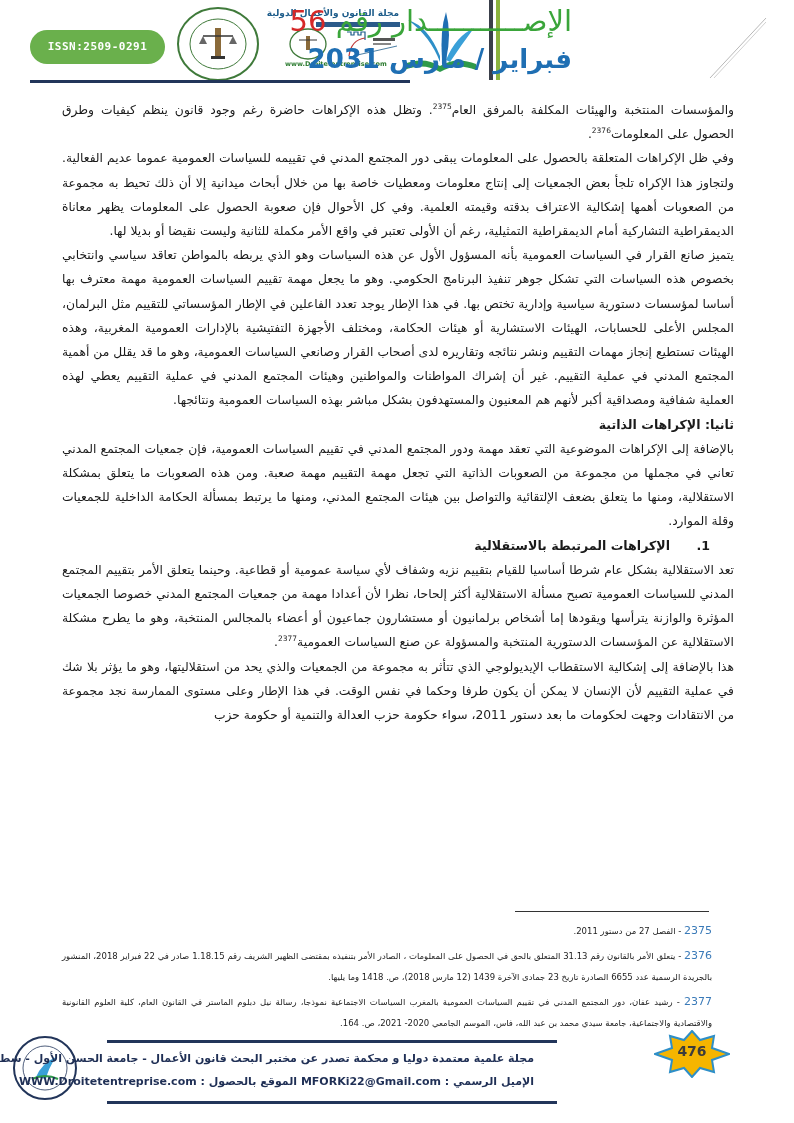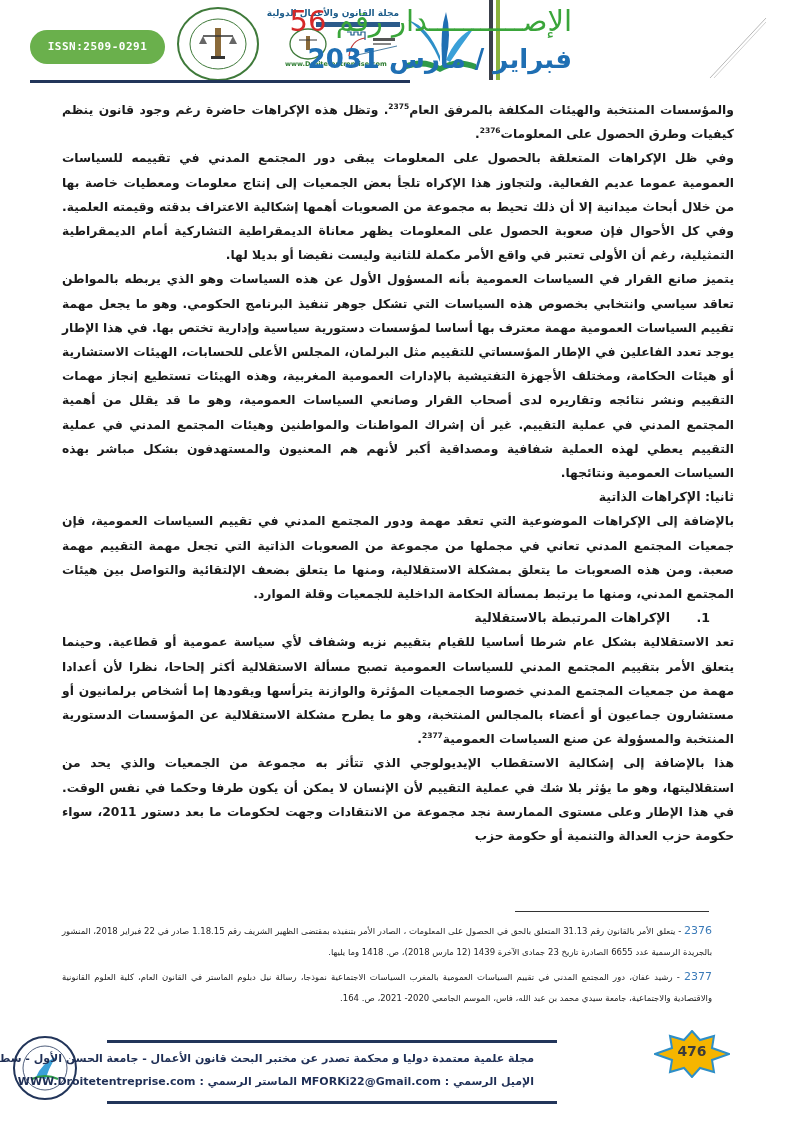--- a/index.html
+++ b/index.html
@@ -31,21 +31,21 @@
   .issue-line .num { color: #d62828; }
   .date-line { position: absolute; right: 222px; top: 44px; white-space: nowrap; direction: rtl;
                font-weight: bold; font-size: 26px; color: #1f6fb3; }
   .slash-deco { position: absolute; left: 708px; top: 16px; width: 60px; height: 64px; }
   .header-rule { position: absolute; left: 30px; top: 80px; width: 380px; height: 3px; background: #22355a; }
 
   
   .content { position: absolute; left: 62px; top: 98px; width: 672px; direction: rtl;
              text-align: justify; font-family: "DejaVu Sans", sans-serif; font-size: 12.3px;
              line-height: 24.2px; color: #1a1a1a; }
-  .content p { margin: 0; text-align-last: right; font-weight: bold; }
+  .content p { margin: 0; text-align-last: right; }
   .content sup { font-size: 7.5px; line-height: 0; vertical-align: super; }
   .content h3 { margin: 0; font-size: 12.6px; font-weight: bold; line-height: 24.2px; }
   .content h3.numbered { padding-right: 24px; }
   .content h3 .hnum { display: inline-block; width: 40px; }
 
   
   .fn-rule { position: absolute; left: 515px; top: 911px; width: 194px; height: 1px; background: #333; }
   .footnotes { position: absolute; left: 62px; top: 920px; width: 650px; direction: rtl;
                font-size: 8.5px; line-height: 21px; color: #222; }
   .footnotes .fn { margin: 0 0 3px 0; text-align: justify; text-align-last: right; }
@@ -131,35 +131,36 @@
   <p>يتميز صانع القرار في السياسات العمومية بأنه المسؤول الأول عن هذه السياسات وهو الذي يربطه بالمواطن تعاقد سياسي وانتخابي بخصوص هذه السياسات التي تشكل جوهر تنفيذ البرنامج الحكومي. وهو ما يجعل مهمة تقييم السياسات العمومية مهمة معترف بها أساسا لمؤسسات دستورية سياسية وإدارية تختص بها. في هذا الإطار يوجد تعدد الفاعلين في الإطار المؤسساتي للتقييم مثل البرلمان، المجلس الأعلى للحسابات، الهيئات الاستشارية أو هيئات الحكامة، ومختلف الأجهزة التفتيشية بالإدارات العمومية المغربية، وهذه الهيئات تستطيع إنجاز مهمات التقييم ونشر نتائجه وتقاريره لدى أصحاب القرار وصانعي السياسات العمومية، وهو ما قد يقلل من أهمية المجتمع المدني في عملية التقييم. غير أن إشراك المواطنات والمواطنين وهيئات المجتمع المدني في عملية التقييم يعطي لهذه العملية شفافية ومصداقية أكبر لأنهم هم المعنيون والمستهدفون بشكل مباشر بهذه السياسات العمومية ونتائجها.</p>
   <h3>ثانيا: الإكراهات الذاتية</h3>
   <p>بالإضافة إلى الإكراهات الموضوعية التي تعقد مهمة ودور المجتمع المدني في تقييم السياسات العمومية، فإن جمعيات المجتمع المدني تعاني في مجملها من مجموعة من الصعوبات الذاتية التي تجعل مهمة التقييم مهمة صعبة. ومن هذه الصعوبات ما يتعلق بمشكلة الاستقلالية، ومنها ما يتعلق بضعف الإلتقائية والتواصل بين هيئات المجتمع المدني، ومنها ما يرتبط بمسألة الحكامة الداخلية للجمعيات وقلة الموارد.</p>
   <h3 class="numbered"><span class="hnum">1.</span><span>الإكراهات المرتبطة بالاستقلالية</span></h3>
   <p><span>تعد الاستقلالية بشكل عام شرطا أساسيا للقيام بتقييم نزيه وشفاف لأي سياسة عمومية أو قطاعية. وحينما يتعلق الأمر بتقييم المجتمع المدني للسياسات العمومية تصبح مسألة الاستقلالية أكثر إلحاحا، نظرا لأن أعدادا مهمة من جمعيات المجتمع المدني خصوصا الجمعيات المؤثرة والوازنة يترأسها ويقودها إما أشخاص برلمانيون أو مستشارون جماعيون أو أعضاء بالمجالس المنتخبة، وهو ما يطرح مشكلة الاستقلالية عن المؤسسات الدستورية المنتخبة والمسؤولة عن صنع السياسات العمومية</span><sup>2377</sup><span>.</span></p>
   <p>هذا بالإضافة إلى إشكالية الاستقطاب الإيديولوجي الذي تتأثر به مجموعة من الجمعيات والذي يحد من استقلاليتها، وهو ما يؤثر بلا شك في عملية التقييم لأن الإنسان لا يمكن أن يكون طرفا وحكما في نفس الوقت. في هذا الإطار وعلى مستوى الممارسة نجد مجموعة من الانتقادات وجهت لحكومات ما بعد دستور 2011، سواء حكومة حزب العدالة والتنمية أو حكومة حزب</p>
 </div>
 
 <div class="fn-rule"></div>
 <div class="footnotes">
+  <p class="fn"><span class="fn-num">2375</span><span> - الفصل 27 من دستور 2011.</span></p>
   <p class="fn"><span class="fn-num">2376</span><span> - يتعلق الأمر بالقانون رقم 31.13 المتعلق بالحق في الحصول على المعلومات ، الصادر الأمر بتنفيذه بمقتضى الظهير الشريف رقم 1.18.15 صادر في 22 فبراير 2018، المنشور بالجريدة الرسمية عدد 6655 الصادرة تاريخ 23 جمادى الآخرة 1439 (12 مارس 2018)، ص. 1418 وما يليها.</span></p>
   <p class="fn"><span class="fn-num">2377</span><span> - رشيد عفان، دور المجتمع المدني في تقييم السياسات العمومية بالمغرب السياسات الاجتماعية نموذجا، رسالة نيل دبلوم الماستر في القانون العام، كلية العلوم القانونية والاقتصادية والاجتماعية، جامعة سيدي محمد بن عبد الله، فاس، الموسم الجامعي 2020- 2021، ص. 164.</span></p>
 </div>
 
 <svg class="footer-seal" viewBox="0 0 66 66">
   <circle cx="33" cy="33" r="31" fill="#fff" stroke="#22355a" stroke-width="2"></circle>
   <circle cx="33" cy="33" r="22" fill="none" stroke="#22355a" stroke-width="0.8"></circle>
   <path d="M24 42 Q30 28 44 22 Q36 34 34 44 Z" fill="#3aa0d8"></path>
   <path d="M20 44 Q33 38 46 44" fill="none" stroke="#2e9a4a" stroke-width="2"></path>
 </svg>
 
 <div class="footer-rule top"></div>
 <div class="footer-line1">مجلة علمية معتمدة  دوليا و محكمة تصدر عن مختبر البحث قانون الأعمال - جامعة الحسن الأول - سطات - المغرب</div>
 <div class="footer-line2">
-  <span>الإميل الرسمي : </span><span class="ltr">MFORKi22@Gmail.com</span><span> الماستر الرسمي : </span><span class="ltr">WWW.Droitetentreprise.com</span>
+  <span>الإميل الرسمي : </span><span class="ltr">MFORKi22@Gmail.com</span><span> الموقع بالحصول : </span><span class="ltr">WWW.Droitetentreprise.com</span>
 </div>
 <div class="footer-rule bottom"></div>
 
 <div class="page-star">
   <svg width="76" height="48" viewBox="0 0 76 48">
     <polygon points="38,1 46,10 60,6 58,18 75,24 58,30 60,42 46,38 38,47 30,38 16,42 18,30 1,24 18,18 16,6 30,10" fill="#f5b500" stroke="#2e8fc8" stroke-width="2"></polygon>
   </svg>
   <div class="pnum">476</div>
 </div>
 

